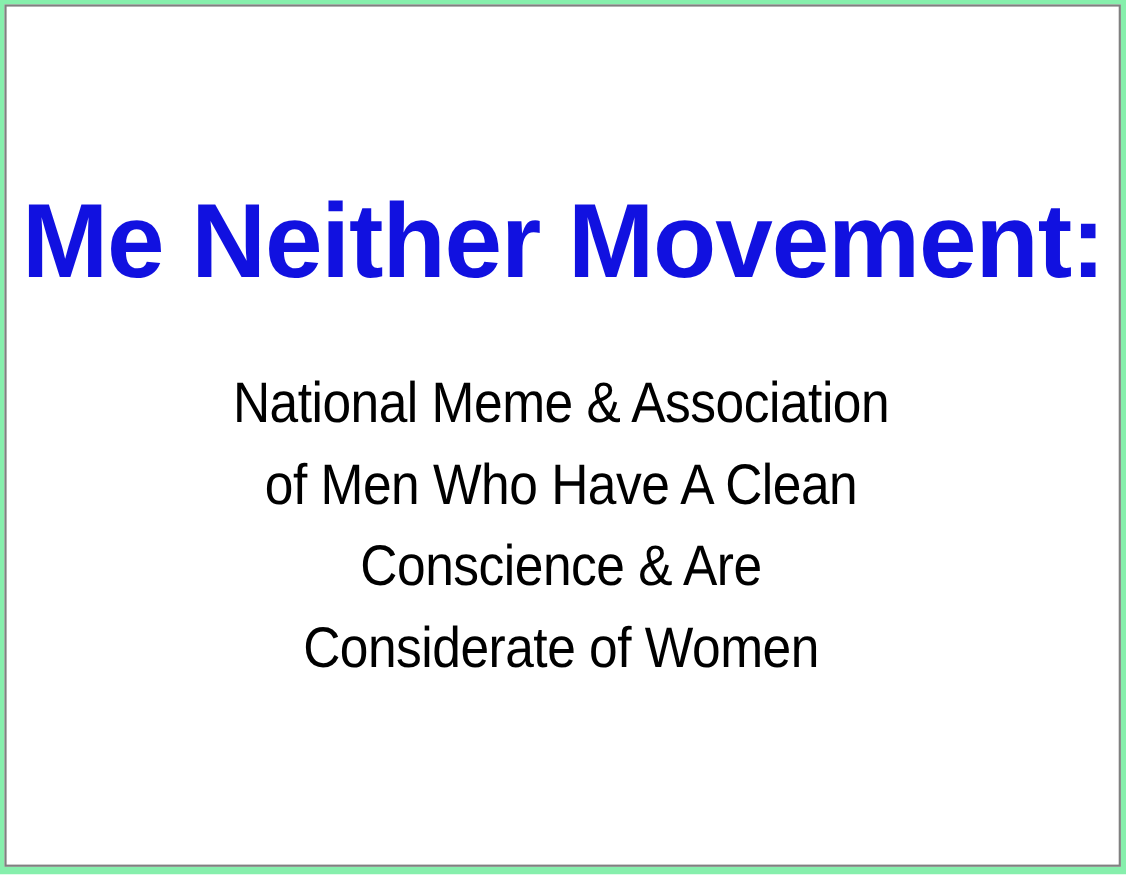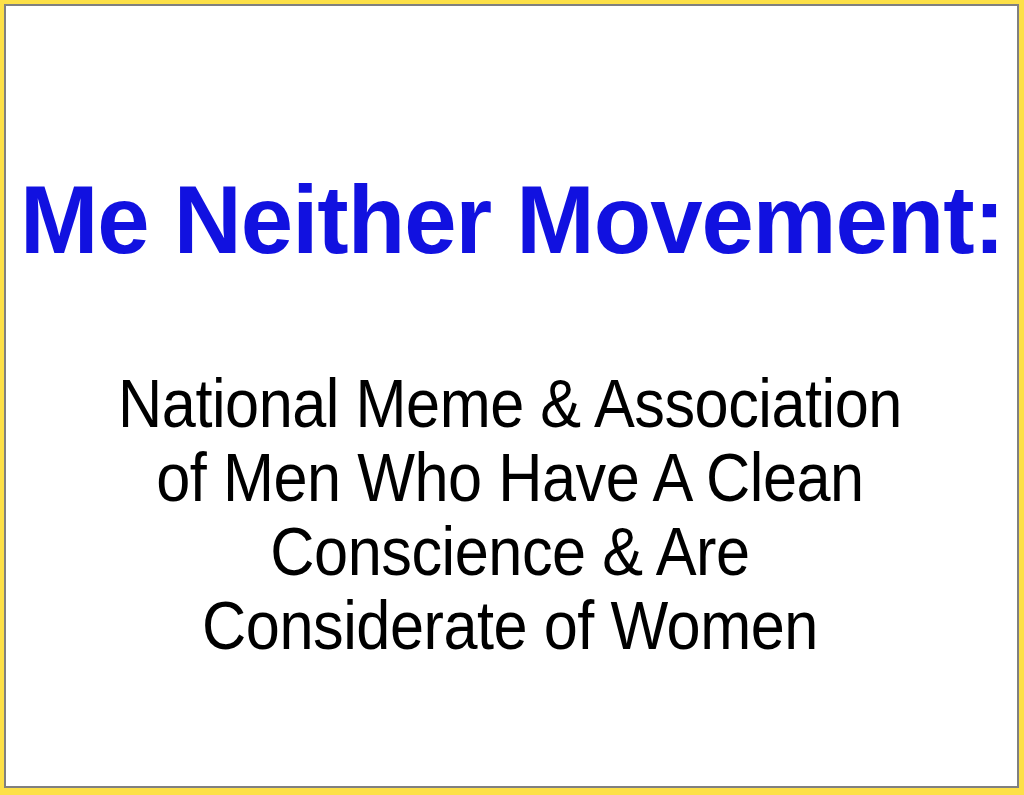--- a/index.html
+++ b/index.html
@@ -60,38 +60,37 @@
   
   #slide-body {
     position: absolute;
     left: 0;
     right: 4px;
     top: 330px;
     text-align: center;
     color: #000000;
     font-family: "Liberation Sans", sans-serif;
     font-weight: normal;
-    font-size: 68px;
+    font-size: 52px;
     line-height: 74px;
     letter-spacing: -0.5px;
-    margin-top: 36px;
   }
 
   .body-line {
     display: block;
     white-space: nowrap;
     
     transform: scaleX(0.90);
     transform-origin: 50% 50%;
   }
 </style>
 </head>
 <body>
 
-<div id="slide" style="background: #fde047;">
+<div id="slide" style="background: #86efac;">
 
   <div id="slide-frame" style="border-color: rgb(128, 128, 128);"></div>
 
   <h1 id="slide-title" style="color: rgb(17, 17, 224);">Me Neither Movement:</h1>
 
   <div id="slide-body" style="color: rgb(0, 0, 0);">
     <span class="body-line">National Meme &amp; Association</span>
     <span class="body-line">of Men Who Have A Clean</span>
     <span class="body-line">Conscience &amp; Are</span>
     <span class="body-line">Considerate of Women</span>

